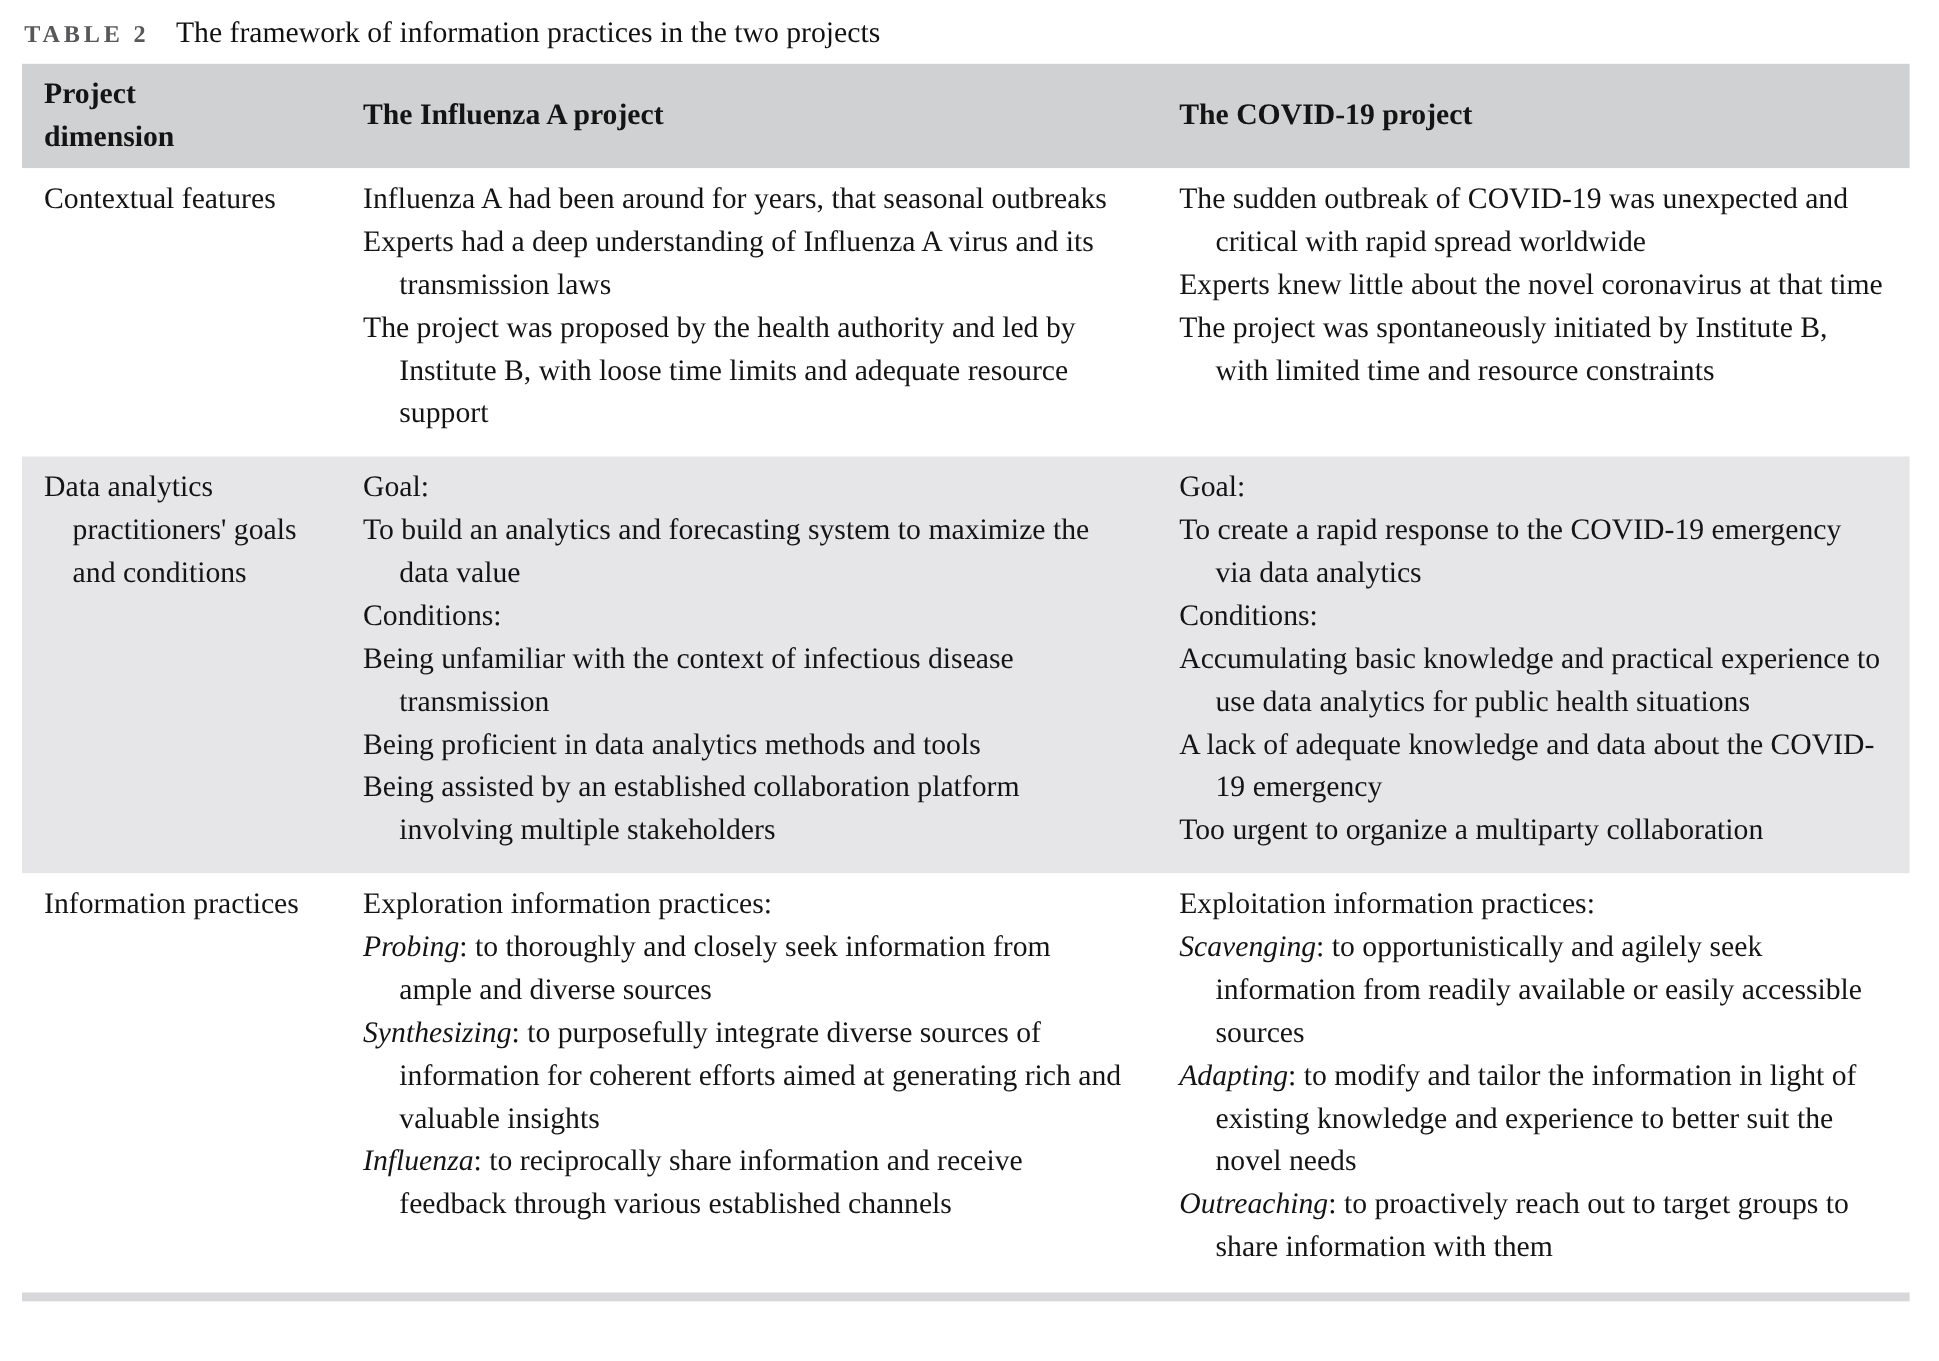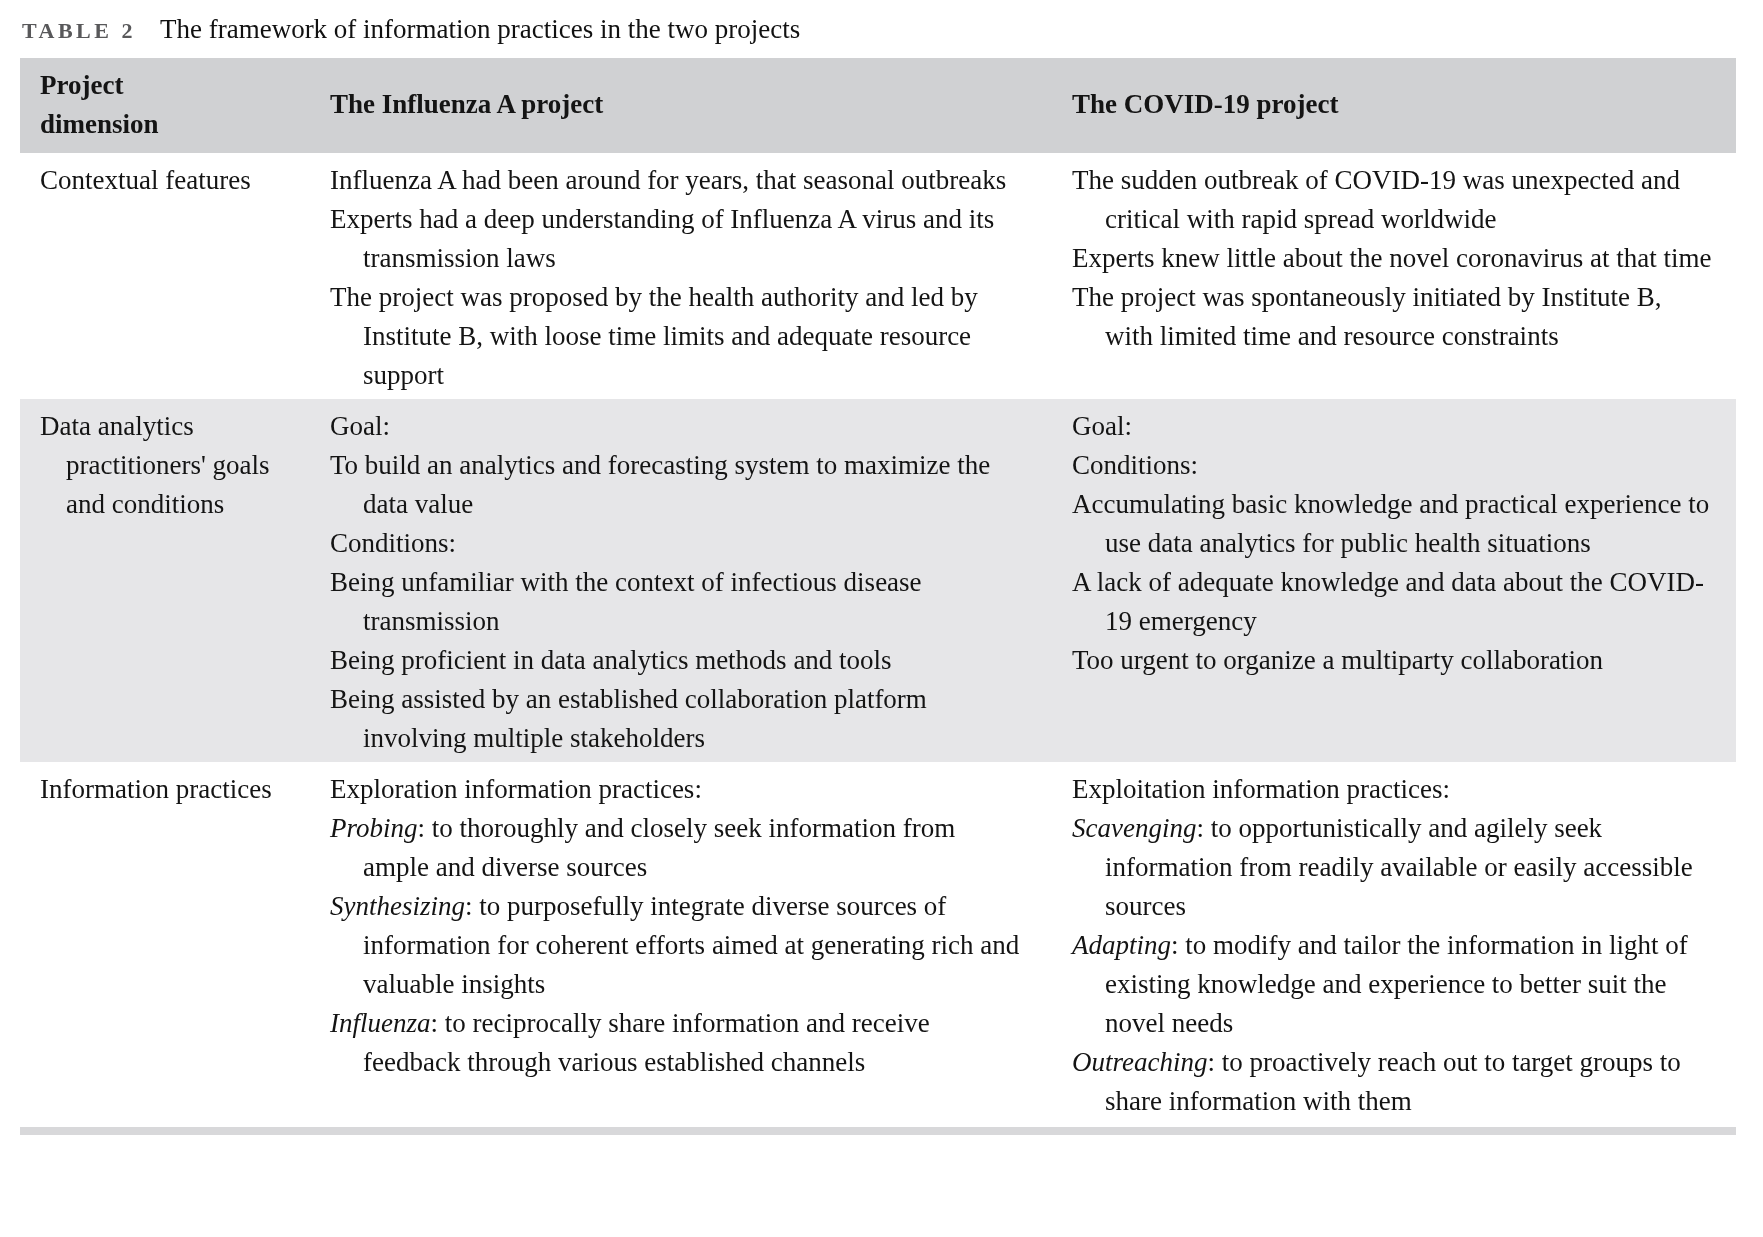--- a/index.html
+++ b/index.html
@@ -44,21 +44,21 @@
   }
   .header-cell {
     display: flex;
     align-items: center;
     padding-bottom: 2px;
   }
   .header-cell.hc1 { padding-left: 20px; }
   .header-cell.hc1 .hdr-text { width: 160px; }
   .body-row { background: #ffffff; }
   .body-row.shaded { background: var(--alt-row-bg, #e6e6e8); }
-  .cell { padding-top: 8px; padding-bottom: 4px; }
+  .cell { padding-top: 8px; padding-bottom: 20px; }
   .col1 { padding-left: 20px; padding-right: 40px; }
   .col2 { padding-right: 45px; }
   .col3 { padding-right: 24px; }
   p.para {
     margin: 0;
     padding-left: 33px;
     text-indent: -33px;
   }
   .col1 p.para { padding-left: 26px; text-indent: -26px; }
   p.para i { font-style: italic; }
@@ -112,20 +112,21 @@
         <div class="cell col2">
           <p class="para">Goal:</p>
           <p class="para">To build an analytics and forecasting system to maximize the data value</p>
           <p class="para">Conditions:</p>
           <p class="para">Being unfamiliar with the context of infectious disease transmission</p>
           <p class="para">Being proficient in data analytics methods and tools</p>
           <p class="para">Being assisted by an established collaboration platform involving multiple stakeholders</p>
         </div>
         <div class="cell col3">
           <p class="para">Goal:</p>
+          <p class="para">To create a rapid response to the COVID-19 emergency via data analytics</p>
           <p class="para">Conditions:</p>
           <p class="para">Accumulating basic knowledge and practical experience to use data analytics for public health situations</p>
           <p class="para">A lack of adequate knowledge and data about the COVID-19 emergency</p>
           <p class="para">Too urgent to organize a multiparty collaboration</p>
         </div>
       </div>
       <div class="grid-row body-row">
         <div class="cell col1">
           <p class="para">Information practices</p>
         </div>

